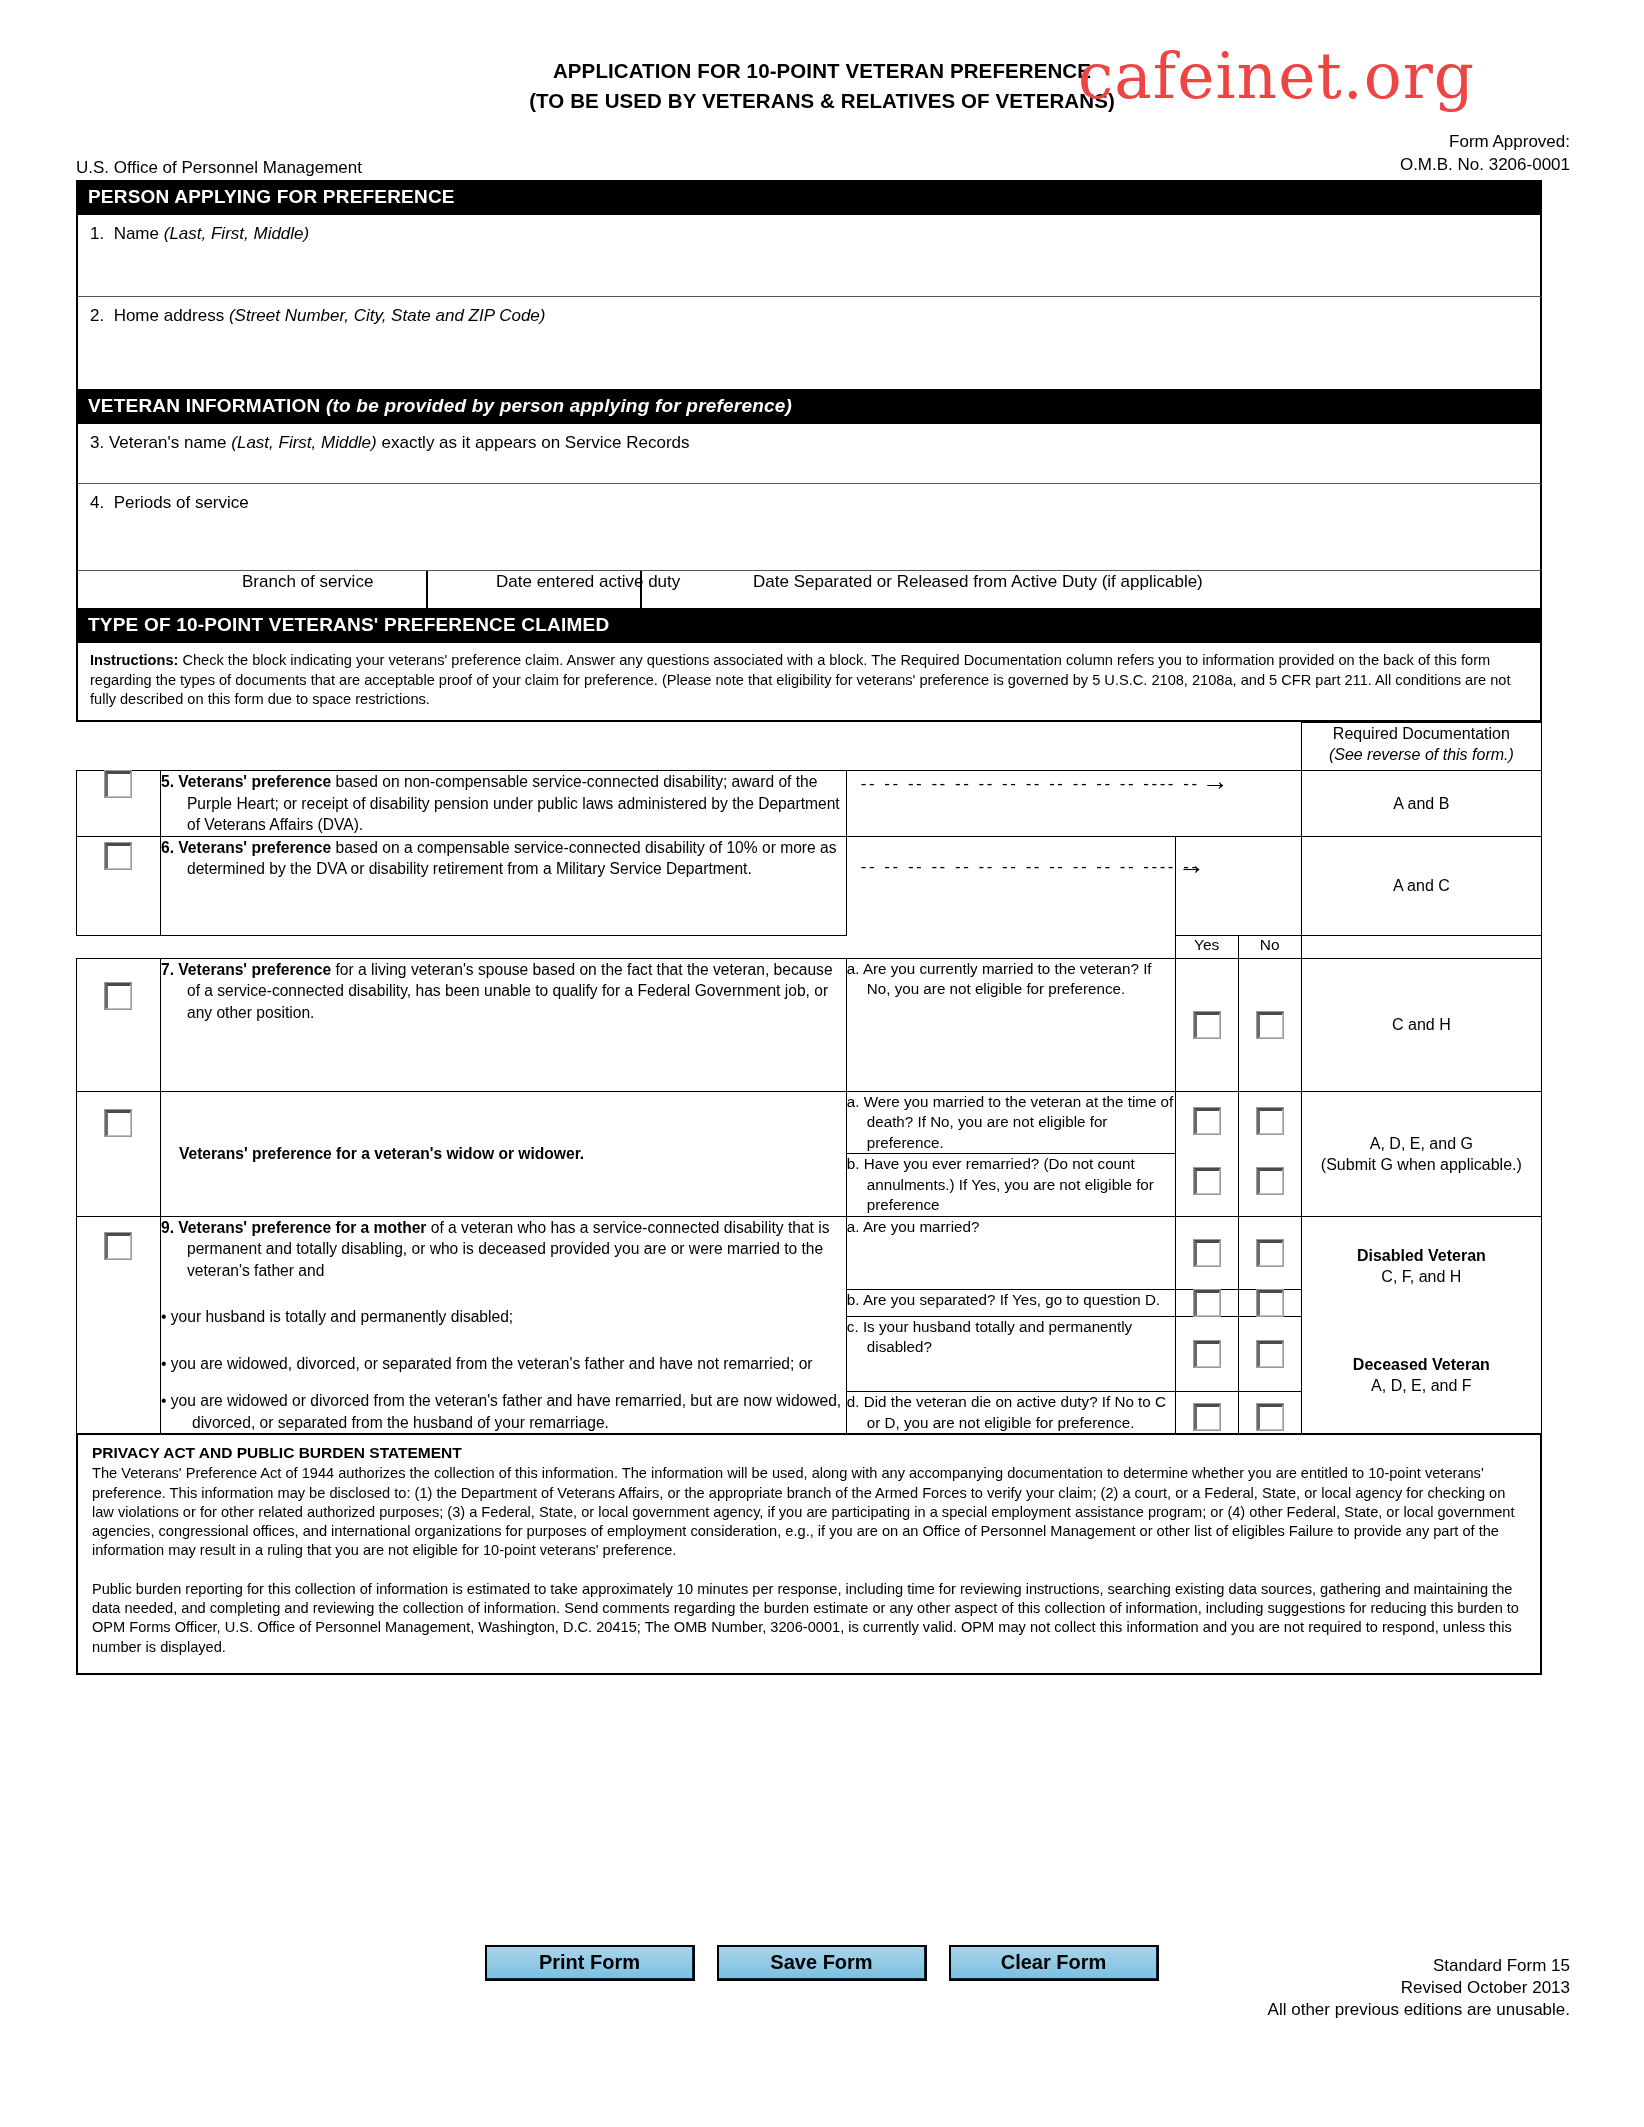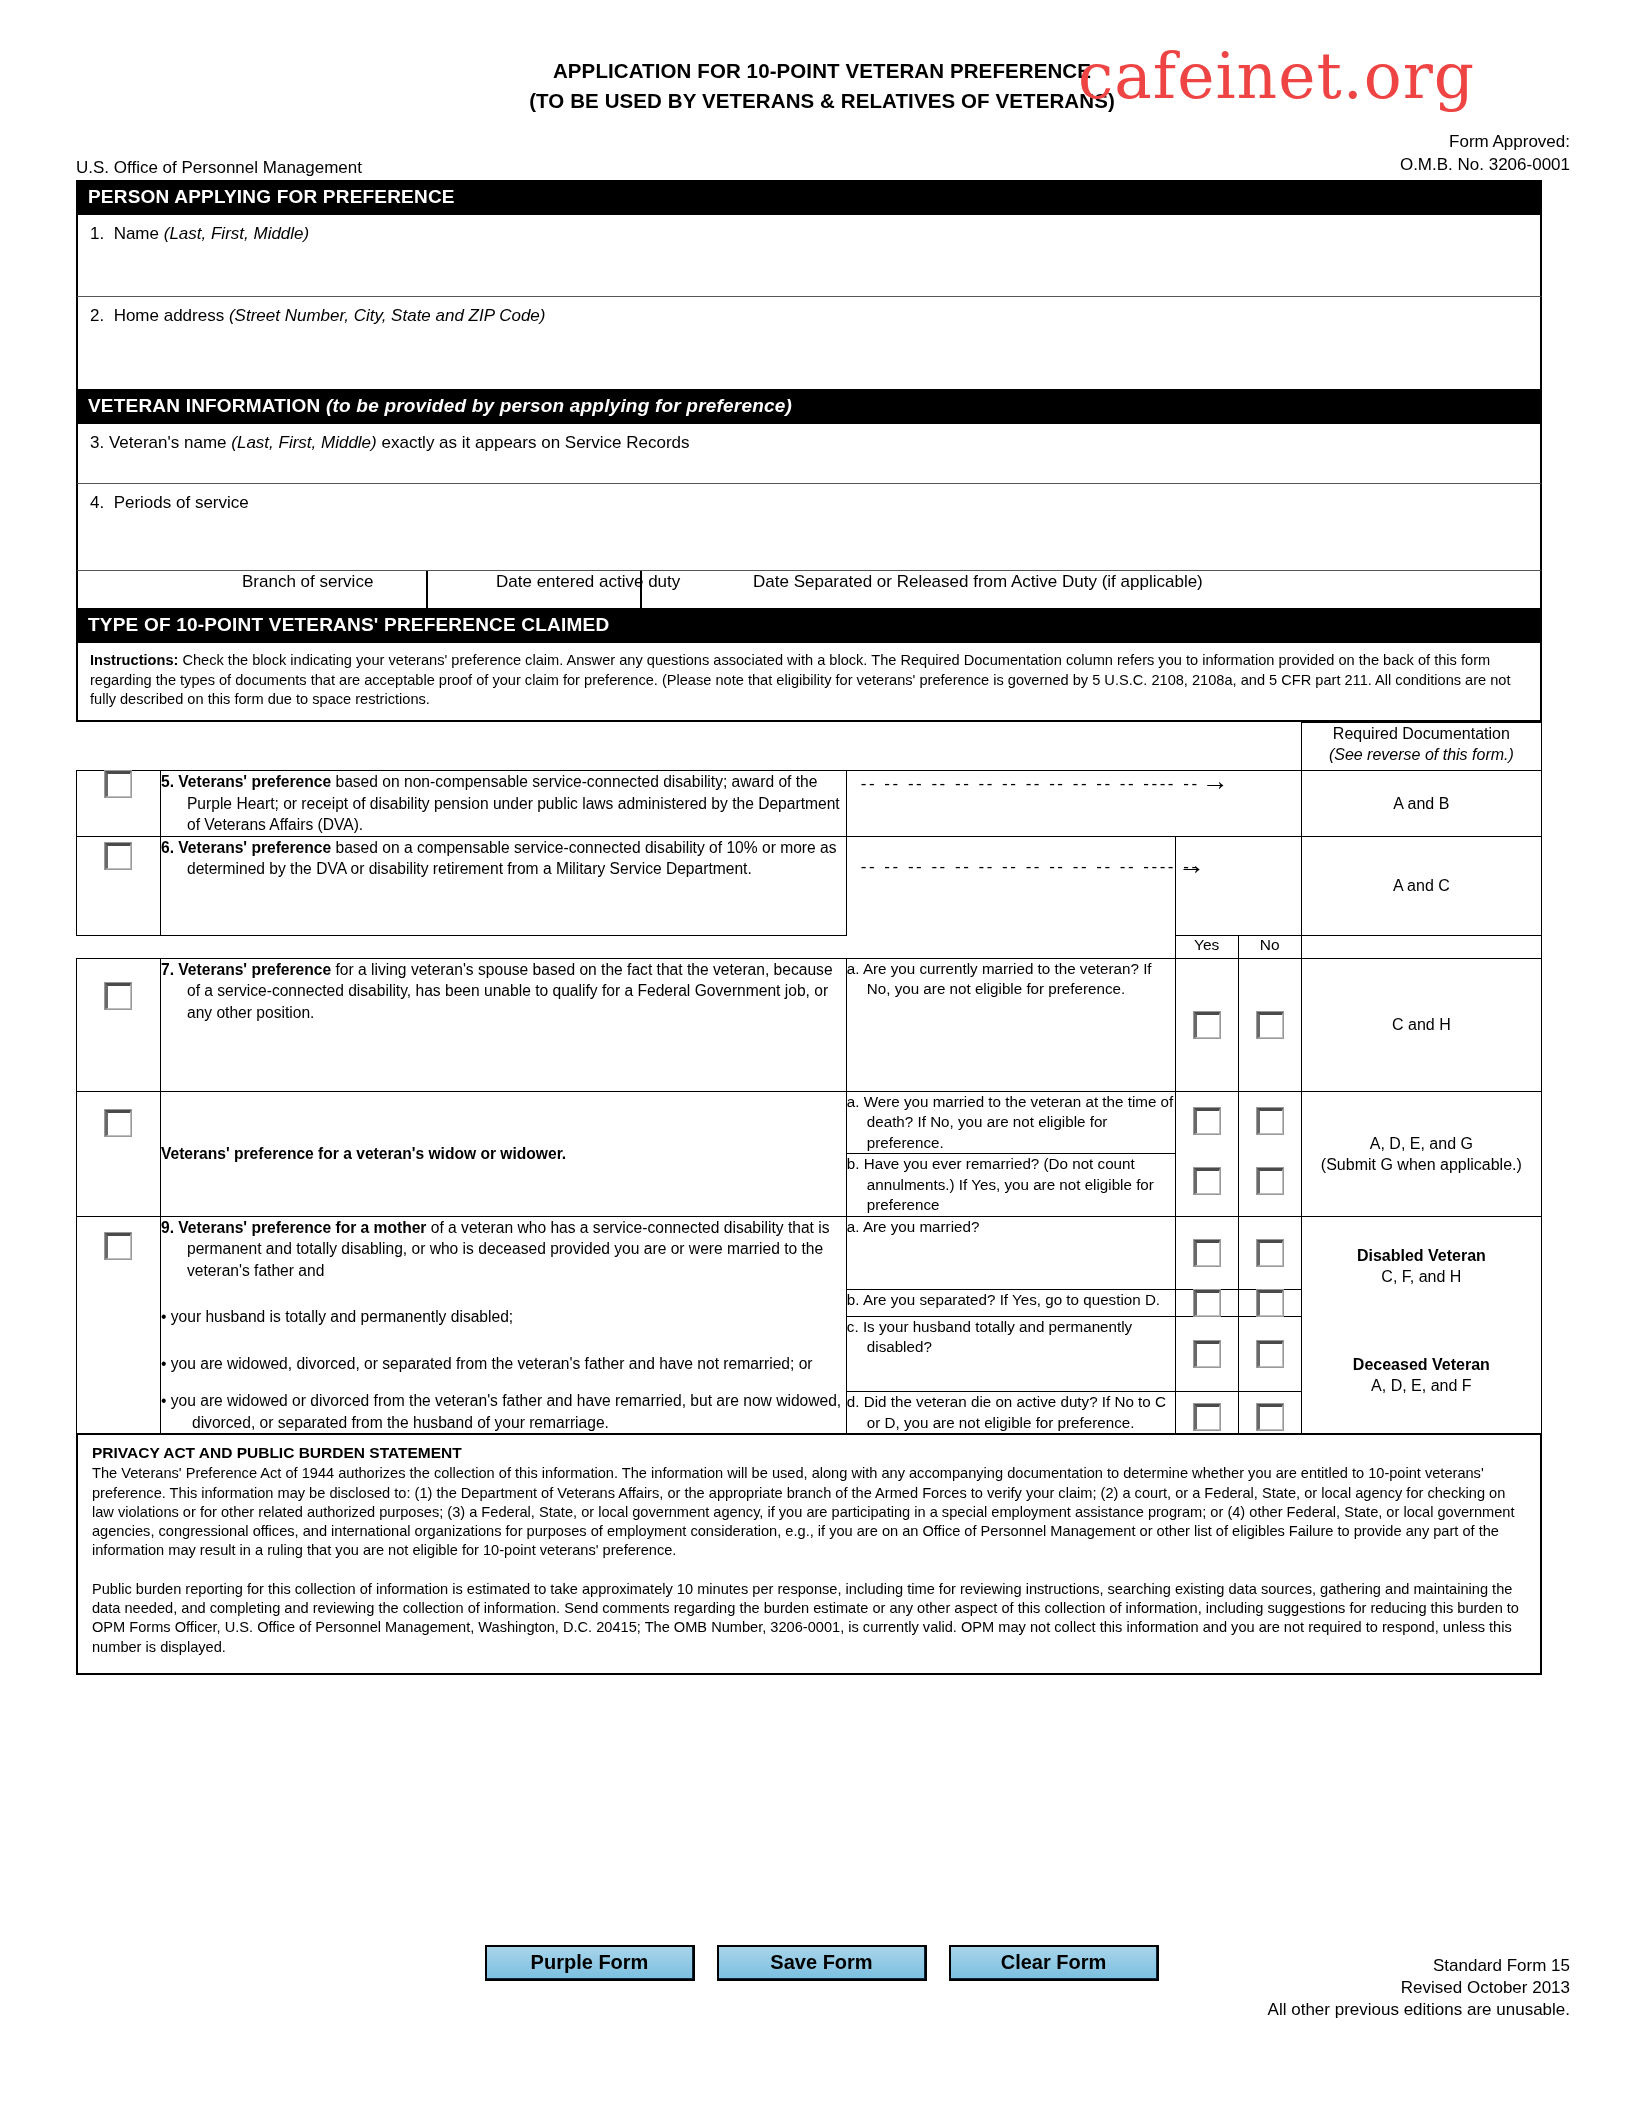--- a/index.html
+++ b/index.html
@@ -407,21 +407,21 @@
         </td>
         <td class="doccell" style="vertical-align:middle;">C and H</td>
       </tr>
 
       <tr>
         <td class="cb-box" rowspan="2">
           <div class="cb-wrap" style="align-items:flex-start;padding-top:18px;height:86px;">
             <span class="cb"></span>
           </div>
         </td>
-        <td class="desc" rowspan="2" style="vertical-align:middle;">
+        <td class="desc" rowspan="2" style="vertical-align:middle;padding-left:18px;">
           <div><b>Veterans' preference for a veteran's widow or widower.</b></div>
         </td>
         <td class="qcell">
           <div class="qh">
             <span>a.</span>
             <span>Were you married to the veteran at the time of death? If No, you are not eligible for preference.</span>
           </div>
         </td>
         <td style="vertical-align:top;border-bottom:none;">
           <div class="ynpair" style="padding-top:16px;">
@@ -562,21 +562,21 @@
 
     <div class="privacy">
       <h4>PRIVACY ACT AND PUBLIC BURDEN STATEMENT</h4>
       <p>The Veterans' Preference Act of 1944 authorizes the collection of this information. The information will be used, along with any accompanying documentation to determine whether you are entitled to 10-point  veterans' preference.  This information may be disclosed to: (1) the Department of Veterans Affairs, or the appropriate branch of the Armed Forces to verify your claim; (2) a court, or a Federal, State, or local agency for checking on law violations or for other related authorized purposes; (3) a Federal, State, or local government agency, if you are participating in a special employment assistance program; or (4) other Federal, State, or local government agencies, congressional offices, and international organizations for purposes of employment consideration, e.g., if you are on an Office of Personnel Management or other list of eligibles   Failure to provide any part of the information may result in a ruling that you are not eligible for 10-point veterans' preference.</p>
       <p>Public burden reporting for this collection of information is estimated to take approximately 10 minutes per response, including time for reviewing instructions, searching existing data sources, gathering and maintaining the data needed, and completing and reviewing the collection of information. Send comments regarding the burden estimate or any other aspect of this collection of information, including suggestions for reducing this burden to OPM Forms Officer, U.S. Office of Personnel Management, Washington, D.C. 20415; The OMB Number, 3206-0001, is currently valid. OPM may not collect this information and you are not required to respond, unless this number is displayed.</p>
     </div>
 
   </div>
 
   <div class="btnrow">
-    <div class="btn">Purple Form</div>
+    <div class="btn">Print Form</div>
     <div class="btn">Save Form</div>
     <div class="btn">Clear Form</div>
   </div>
 
 
   <div class="sfinfo">
     <div>Standard Form 15</div>
     <div>Revised October 2013</div>
     <div>All other previous editions are unusable.</div>
   </div>

